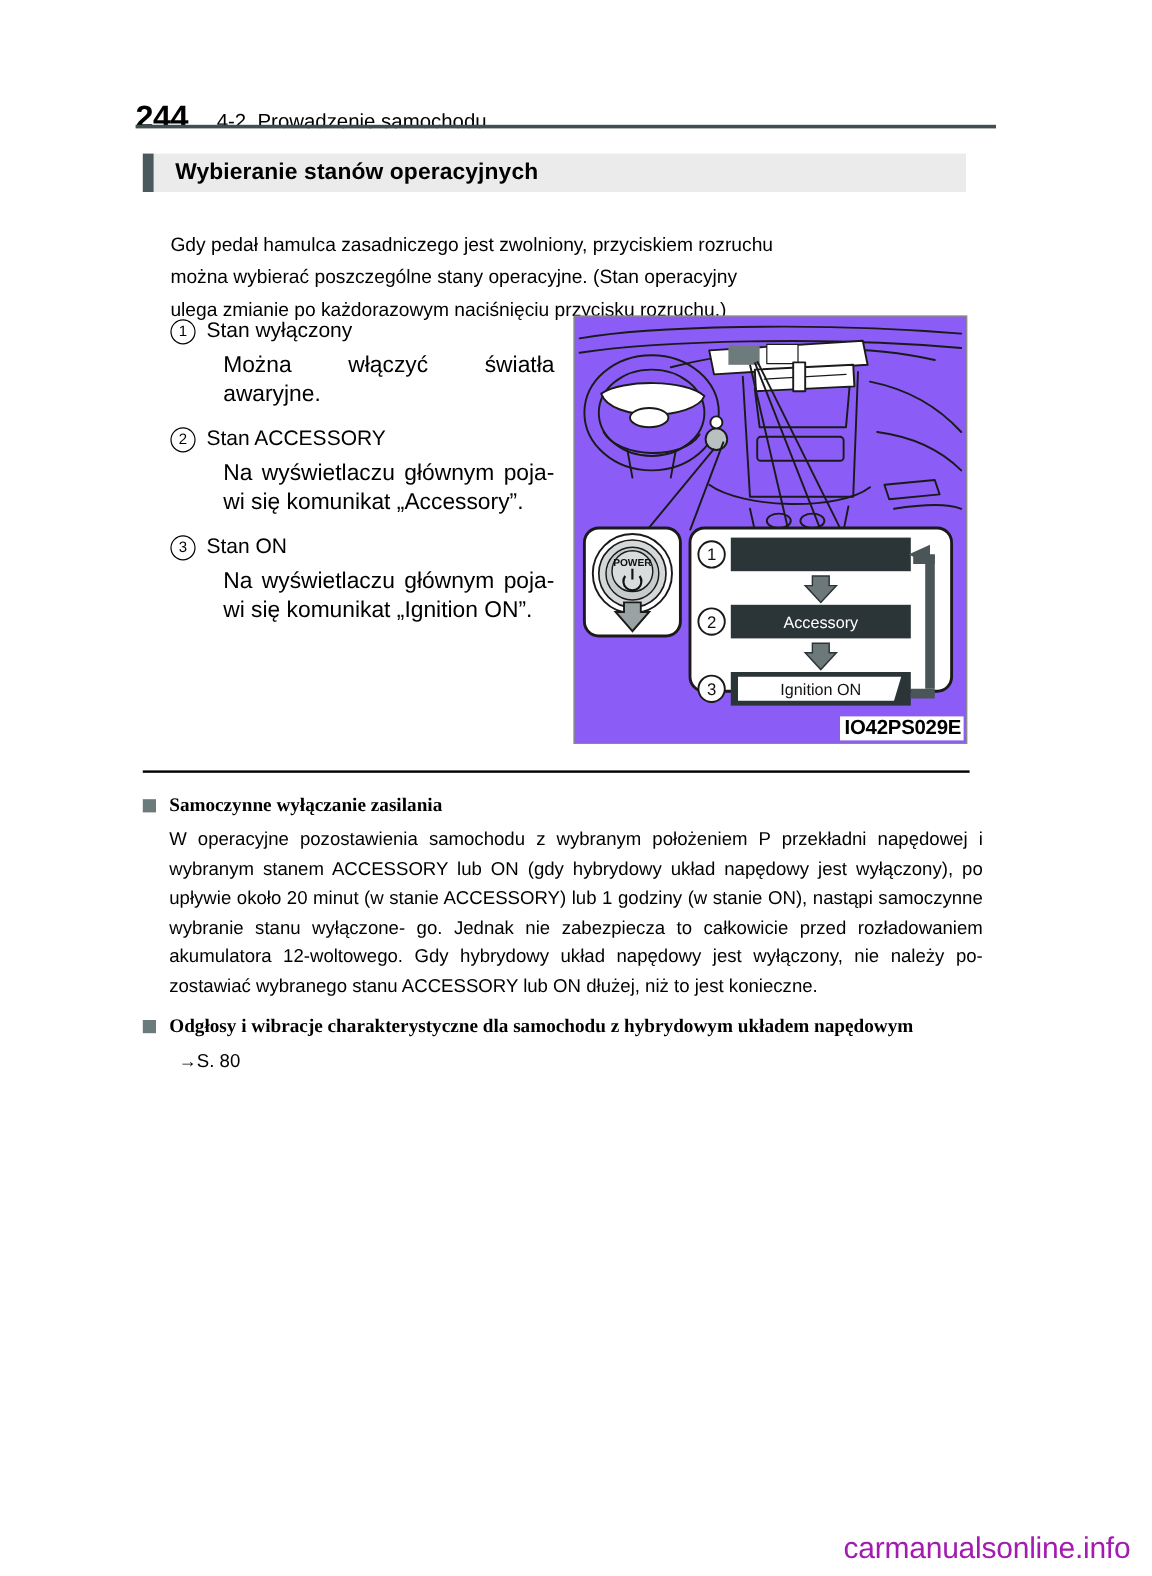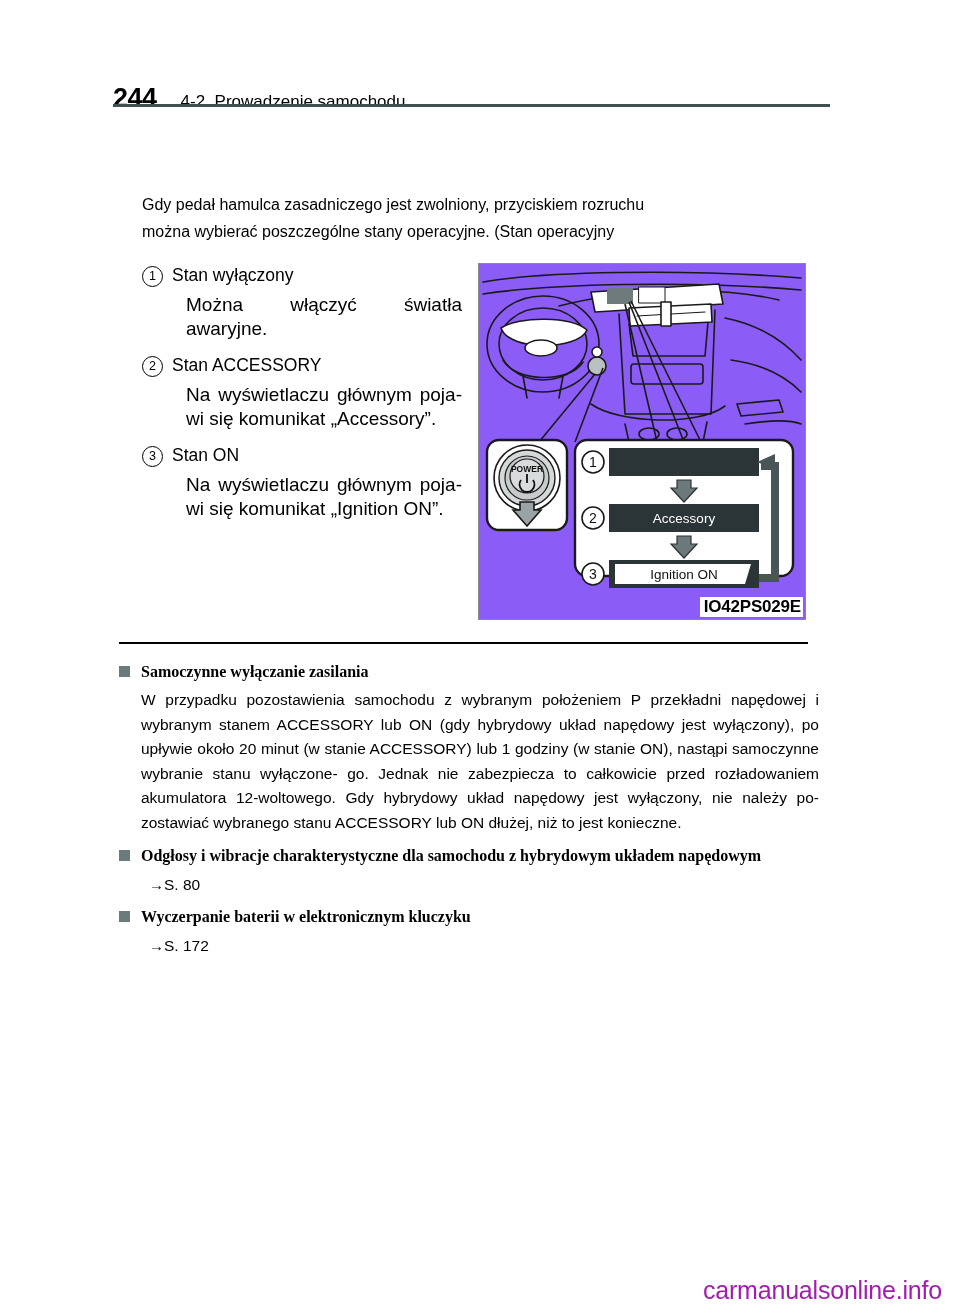--- a/index.html
+++ b/index.html
@@ -217,24 +217,29 @@
 <body>
 
 <div class="page">
 
   <div class="header">
     <span class="page-number">244</span>
     <span class="section-label">4-2. Prowadzenie samochodu</span>
   </div>
   <div class="header-rule"></div>
 
+  <div class="title-bar">
+    <div class="title-accent"></div>
+    <div class="title-text">Wybieranie stanów operacyjnych</div>
+  </div>
 
   <div class="intro">
     <div>Gdy pedał hamulca zasadniczego jest zwolniony, przyciskiem rozruchu</div>
     <div>można wybierać poszczególne stany operacyjne. (Stan operacyjny</div>
+    <div>ulega zmianie po każdorazowym naciśnięciu przycisku rozruchu.)</div>
   </div>
 
   <div class="states-col">
 
     <div class="state-item">
       <div class="state-head">
         <div class="circ-num">1</div>
         <div class="state-title">Stan wyłączony</div>
       </div>
       <div class="state-body">
@@ -358,21 +363,21 @@
   <div class="divider"></div>
 
   <div class="notes">
 
     <div class="note-block">
       <div class="note-head">
         <div class="note-bullet"></div>
         <div class="note-head-text">Samoczynne wyłączanie zasilania</div>
       </div>
       <div class="note-body">
-        <span>W przypadku pozostawienia samochodu z wybranym położeniem P przekładni</span>
+        <span>W operacyjne pozostawienia samochodu z wybranym położeniem P przekładni</span>
         <span>napędowej i wybranym stanem ACCESSORY lub ON (gdy hybrydowy układ</span>
         <span>napędowy jest wyłączony), po upływie około 20 minut (w stanie ACCESSORY)</span>
         <span>lub 1 godziny (w stanie ON), nastąpi samoczynne wybranie stanu wyłączone-</span>
         <span>go. Jednak nie zabezpiecza to całkowicie przed rozładowaniem akumulatora</span>
         <span>12-woltowego. Gdy hybrydowy układ napędowy jest wyłączony, nie należy po-</span>
         <span class="noj">zostawiać wybranego stanu ACCESSORY lub ON dłużej, niż to jest konieczne.</span>
       </div>
     </div>
 
     <div class="note-block">
@@ -381,29 +386,18 @@
         <div class="note-head-text">
           <span>Odgłosy i wibracje charakterystyczne dla samochodu z hybrydowym</span>
           <span class="noj">układem napędowym</span>
         </div>
       </div>
       <div class="note-ref">
         <span class="arrow-ref">→</span><span>S. 80</span>
       </div>
     </div>
 
-    <div class="note-block">
-      <div class="note-head">
-        <div class="note-bullet"></div>
-        <div class="note-head-text">
-          <span class="noj">Wyczerpanie baterii w elektronicznym kluczyku</span>
-        </div>
-      </div>
-      <div class="note-ref">
-        <span class="arrow-ref">→</span><span>S. 172</span>
-      </div>
-    </div>
 
   </div>
 
   <div class="watermark">carmanualsonline.info</div>
 
 </div>
 
 </body></html>

